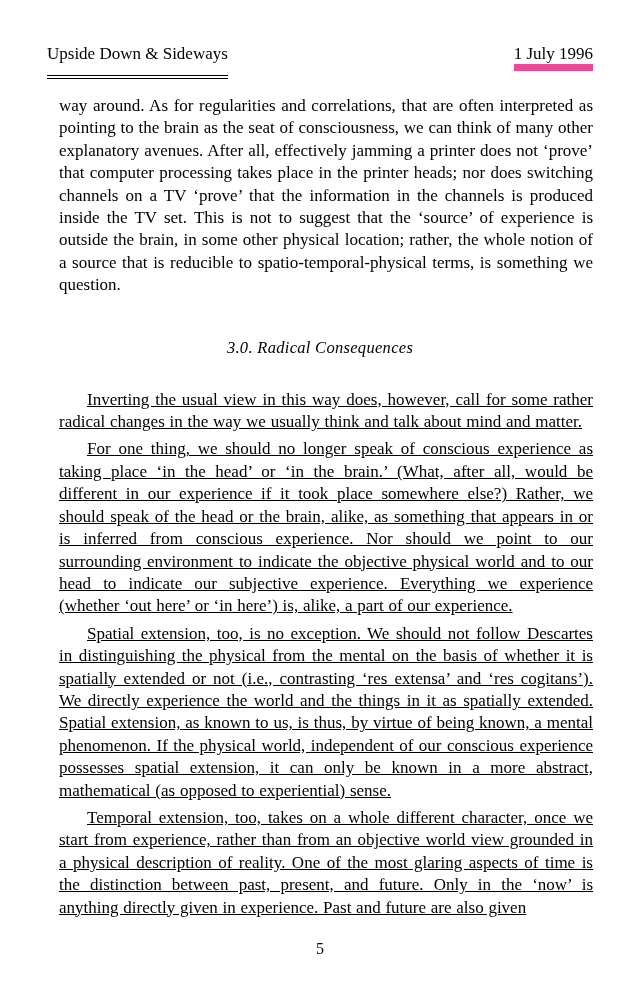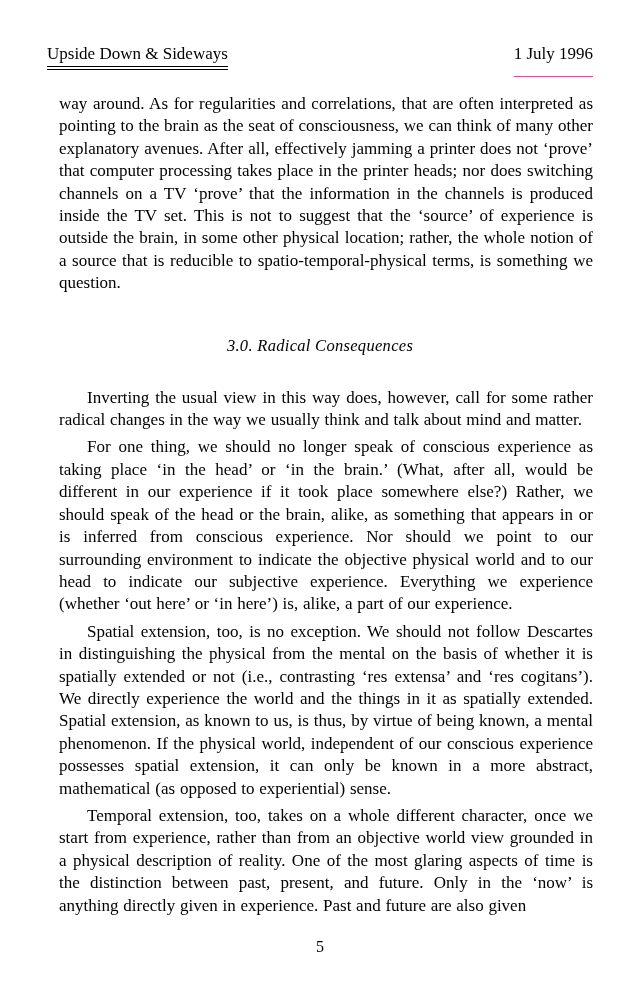--- a/index.html
+++ b/index.html
@@ -25,34 +25,34 @@
   }
   .running-header {
     display: flex;
     justify-content: space-between;
     align-items: baseline;
     font-size: 17px;
     margin-bottom: 16px;
   }
   .running-header .title-text {
     border-bottom: 4px double #000000;
-    padding-bottom: 2px;
+    padding-bottom: 11px;
   }
   .running-header .date-text {
-    border-bottom: 1px solid #ec4899;
-    padding-bottom: 12px;
+    border-bottom: 7px solid #ec4899;
+    padding-bottom: 0;
   }
   main p {
     font-size: 17px;
     line-height: 22.4px;
     text-align: justify;
     margin: 0 0 5px 12px;
     word-spacing: 0.5px;
   }
-  p.indent { text-indent: 28px; }
+  p.indent { text-indent: 28px; text-decoration: underline; }
   p.noindent { text-indent: 0; }
   .section-heading {
     font-size: 16.5px;
     font-style: italic;
     font-weight: normal;
     text-align: center;
     letter-spacing: 0.3px;
     margin: 41px 0 31px 0;
   }
   footer {

